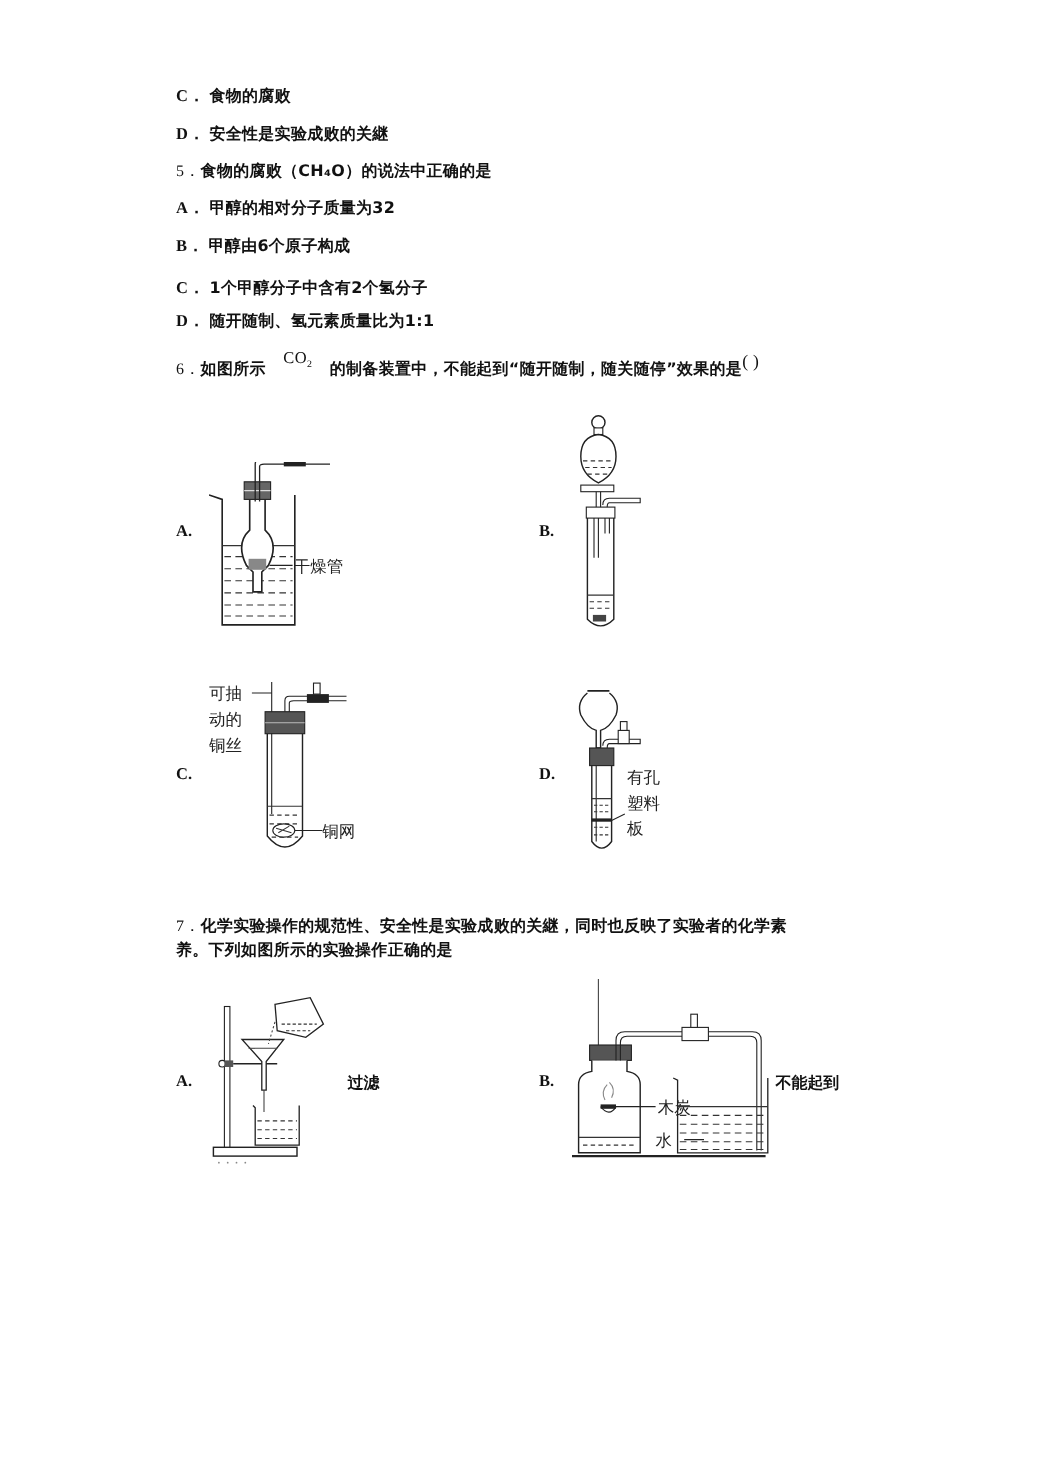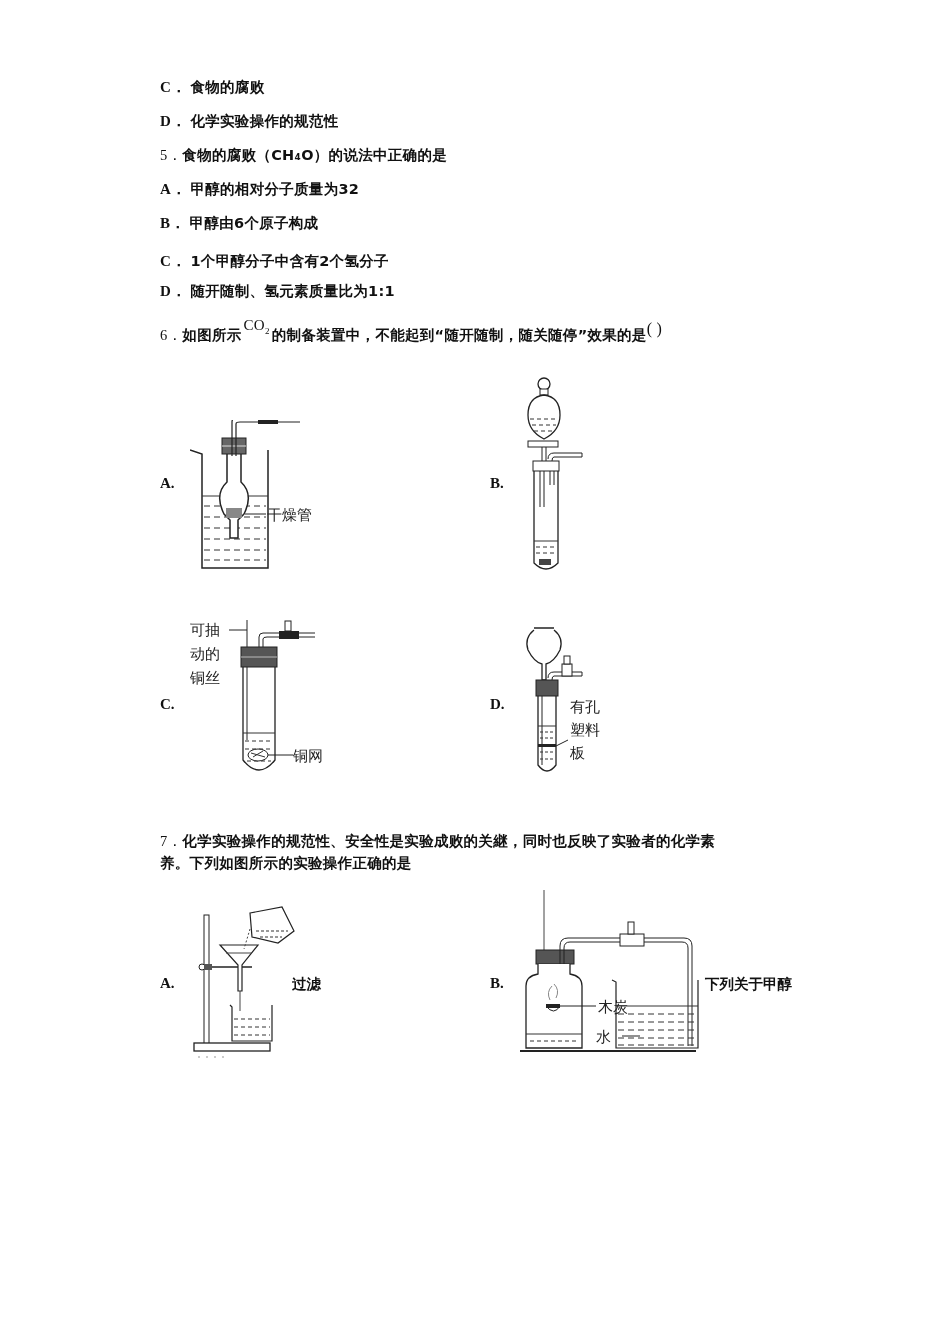--- a/index.html
+++ b/index.html
@@ -1,36 +1,36 @@
 <!DOCTYPE html>
 <html><head>
 <meta charset="utf-8">
 <style>
   html, body { margin: 0; padding: 0; background: #ffffff; }
   body { width: 950px; height: 1344px; position: relative; overflow: hidden;
          font-family: "DejaVu Sans", sans-serif; color: #111; }
   .line { position: absolute; left: 160px; font-size: 14.5px; font-weight: bold; white-space: nowrap; letter-spacing: 0.3px; }
   .line .lbl { font-family: "Liberation Serif", serif; font-weight: bold; font-size: 15px; margin-right: 4px; }
   .line .num { font-weight: normal; font-family: "Liberation Serif", serif; }
-  .co2 { font-family: "Liberation Serif", serif; font-weight: normal; font-size: 15px; position: relative; top: -10px; margin: 0 2px; }
+  .co2 { font-family: "Liberation Serif", serif; font-weight: normal; font-size: 15px; position: relative; top: -10px; margin: 0 16px; }
   .co2 sub { font-size: 9px; }
   .paren { font-family: "Liberation Serif", serif; font-weight: normal; position: relative; top: -6px; font-size: 16px; }
   .optlbl { position: absolute; font-family: "Liberation Serif", serif; font-weight: bold; font-size: 15px; }
   .fig { position: absolute; }
   .caption { position: absolute; font-size: 14.5px; font-weight: bold; }
   svg text { font-family: "DejaVu Sans", sans-serif; font-size: 15px; fill: #222; }
 </style>
 </head>
 <body>
 
 <div class="line" style="top:78px">
   <span class="lbl">C．</span><span>食物的腐败</span>
 </div>
 <div class="line" style="top:112px">
-  <span class="lbl">D．</span><span>化学实验操作的规范性</span>
+  <span class="lbl">D．</span><span>安全性是实验成败的关継</span>
 </div>
 
 <div class="line" style="top:146px">
   <span class="num">5．</span><span>食物的腐败（CH₄O）的说法中正确的是</span>
 </div>
 <div class="line" style="top:180px">
   <span class="lbl">A．</span><span>甲醇的相对分子质量为32</span>
 </div>
 <div class="line" style="top:214px">
   <span class="lbl">B．</span><span>甲醇由6个原子构成</span>
@@ -184,21 +184,21 @@
       <line x1="70" y1="32" x2="92" y2="32"></line>
     </g>
   <line x1="60" y1="24" x2="54" y2="44" stroke="#444" stroke-dasharray="2,2"></line>
   <g fill="#888">
       <circle cx="9" cy="152" r="0.8"></circle>
       <circle cx="17" cy="152" r="0.8"></circle>
       <circle cx="25" cy="152" r="0.8"></circle>
       <circle cx="33" cy="152" r="0.8"></circle>
     </g>
 </svg>
-<div class="caption" style="left:292px;top:975px">过滤</div>
+<div class="caption" style="left:316px;top:975px">过滤</div>
 
 <div class="optlbl" style="left:490px;top:975px">B.</div>
 <svg class="fig" style="left:520px;top:888px" width="180" height="168" viewBox="0 0 180 168">
   <line x1="24" y1="2" x2="24" y2="114" stroke="#444"></line>
 
   <rect x="16" y="62" width="38" height="14" fill="#555" stroke="#222"></rect>
   <path d="M18 76 L18 86 Q6 88 6 98 L6 160 L62 160 L62 98 Q62 88 50 86 L50 76" fill="#fff" stroke="#222" stroke-width="1.3"></path>
   <line x1="6" y1="146" x2="62" y2="146" stroke="#333"></line>
   <g stroke="#333" stroke-dasharray="4,3">
       <line x1="10" y1="153" x2="58" y2="153"></line>
@@ -220,13 +220,13 @@
       <line x1="98" y1="126" x2="176" y2="126"></line>
       <line x1="98" y1="134" x2="176" y2="134"></line>
       <line x1="98" y1="142" x2="176" y2="142"></line>
       <line x1="98" y1="150" x2="176" y2="150"></line>
       <line x1="98" y1="157" x2="176" y2="157"></line>
     </g>
   <line x1="102" y1="148" x2="120" y2="148" stroke="#222"></line>
   <text x="76" y="154">水</text>
   <line x1="0" y1="163" x2="176" y2="163" stroke="#222" stroke-width="2"></line>
 </svg>
-<div class="caption" style="left:705px;top:975px">下列关于甲醇</div>
+<div class="caption" style="left:705px;top:975px">不能起到</div>
 
 </body></html>

